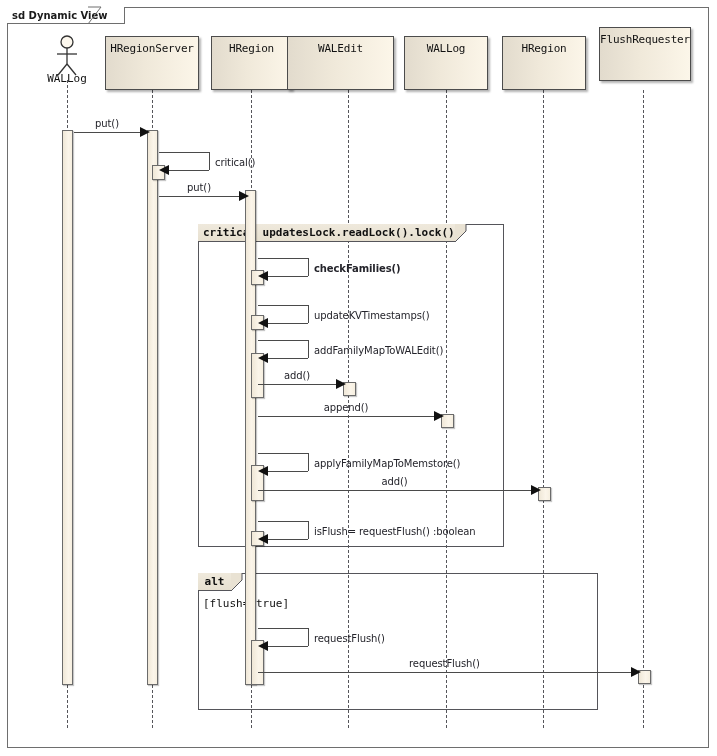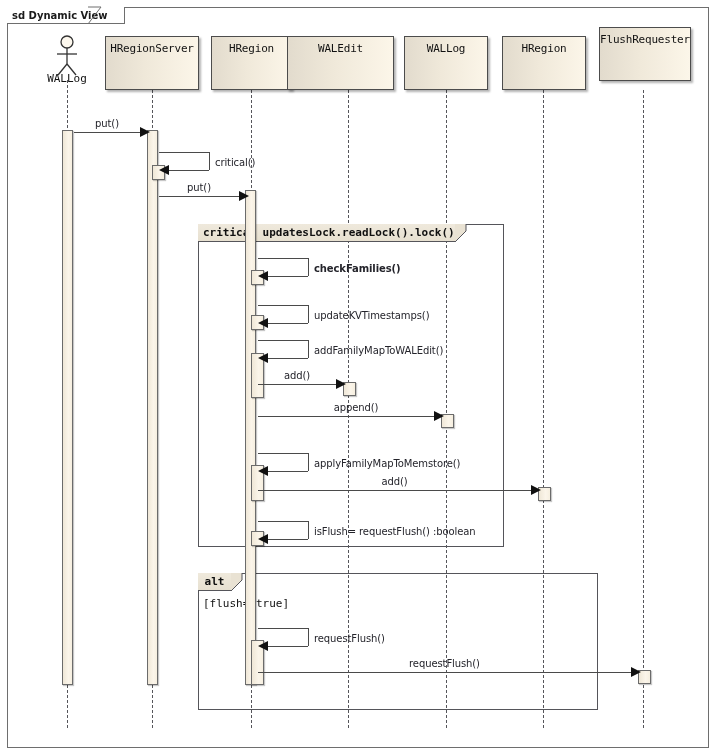--- a/index.html
+++ b/index.html
@@ -265,21 +265,21 @@
       <div class="msg-line" style="left: 258px; top: 340px; width: 50px;"></div>
       <div class="msg-vline" style="left: 308px; top: 340px; height: 18px;"></div>
       <div class="msg-line" style="left: 268px; top: 358px; width: 40px;"></div>
       <div class="arrow-l" style="left: 258px; top: 353px;"></div>
       <div class="msg-label" style="left: 314px; top: 345px;">addFamilyMapToWALEdit()</div>
       <div class="msg-line" style="left: 258px; top: 384px; width: 78px;"></div>
       <div class="arrow-r" style="left: 336px; top: 379px;"></div>
       <div class="msg-label center" style="left: 218px; top: 370px; width: 158px;">add()</div>
       <div class="msg-line" style="left: 258px; top: 416px; width: 176px;"></div>
       <div class="arrow-r" style="left: 434px; top: 411px;"></div>
-      <div class="msg-label center" style="left: 228px; top: 402px; width: 256px; text-align: center;">append()</div>
+      <div class="msg-label center" style="left: 218px; top: 402px; width: 256px; text-align: center;">append()</div>
       <div class="msg-line" style="left: 258px; top: 453px; width: 50px;"></div>
       <div class="msg-vline" style="left: 308px; top: 453px; height: 18px;"></div>
       <div class="msg-line" style="left: 268px; top: 471px; width: 40px;"></div>
       <div class="arrow-l" style="left: 258px; top: 466px;"></div>
       <div class="msg-label" style="left: 314px; top: 458px;">applyFamilyMapToMemstore()</div>
       <div class="msg-line" style="left: 258px; top: 490px; width: 273px;"></div>
       <div class="arrow-r" style="left: 531px; top: 485px;"></div>
       <div class="msg-label center" style="left: 218px; top: 476px; width: 353px;">add()</div>
       <div class="msg-line" style="left: 258px; top: 521px; width: 50px;"></div>
       <div class="msg-vline" style="left: 308px; top: 521px; height: 18px;"></div>

